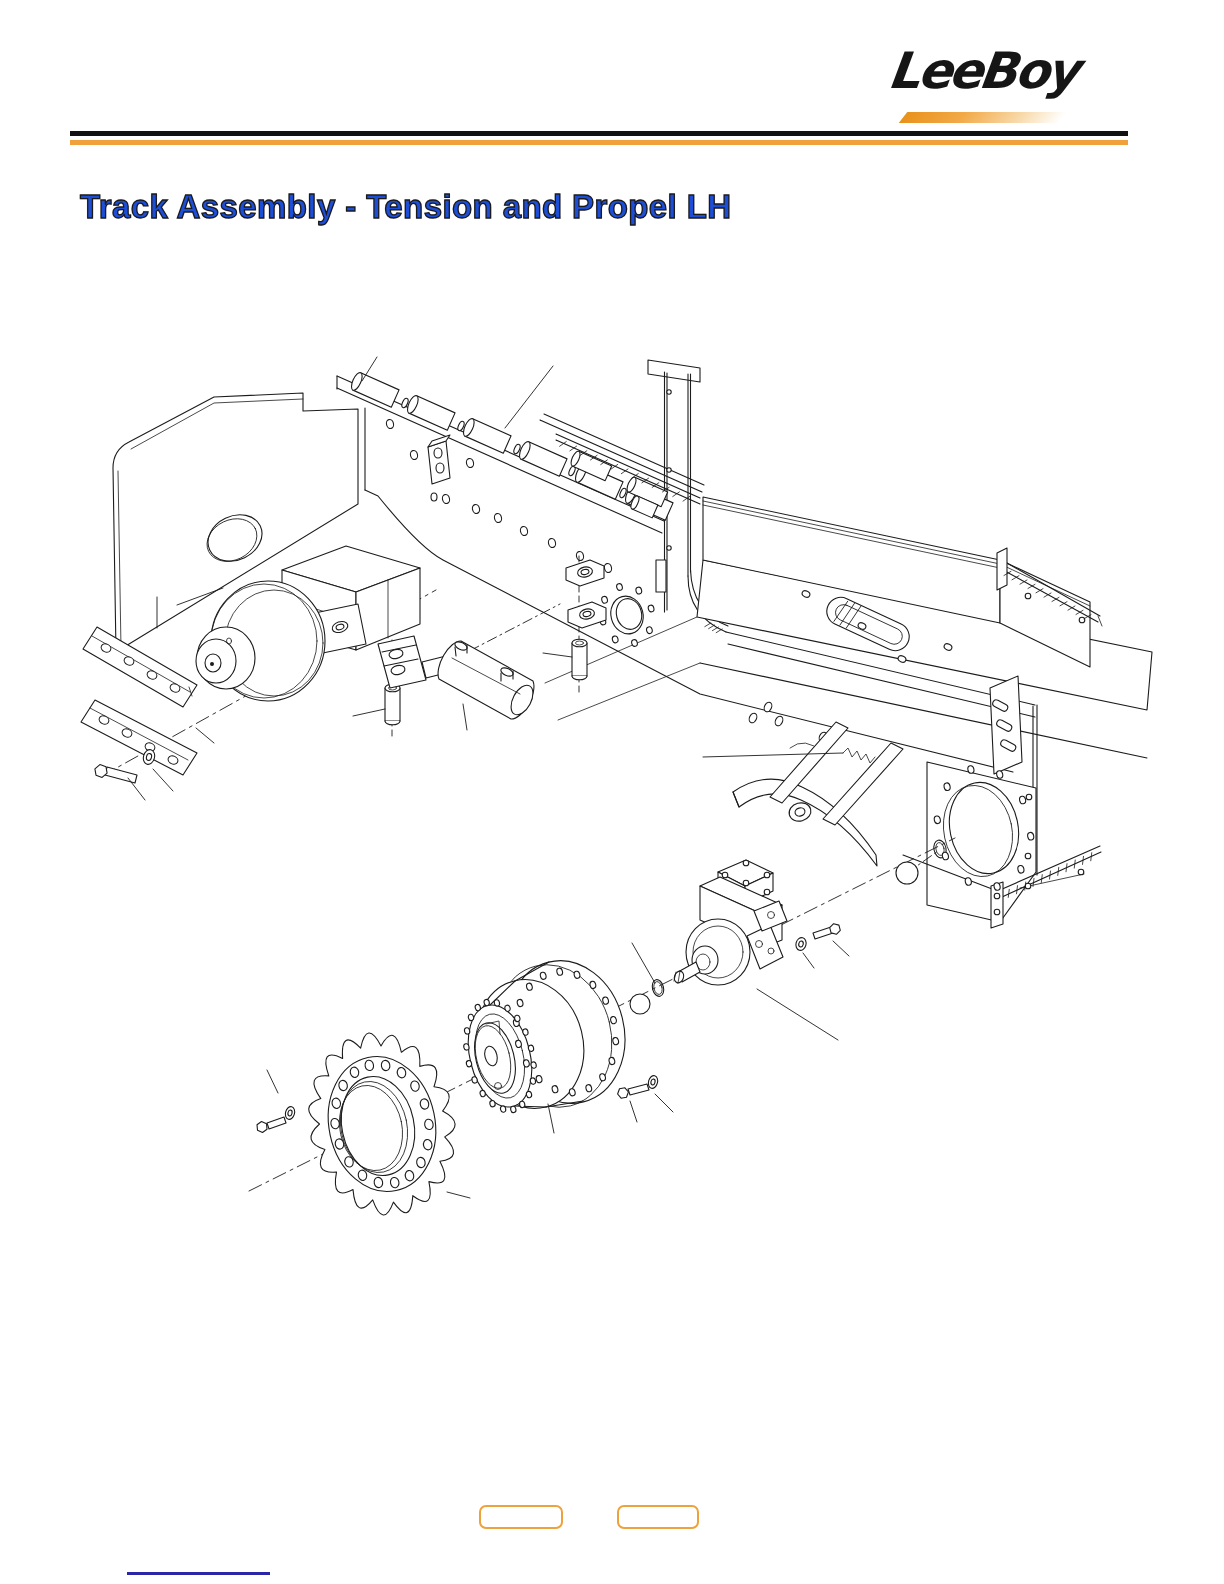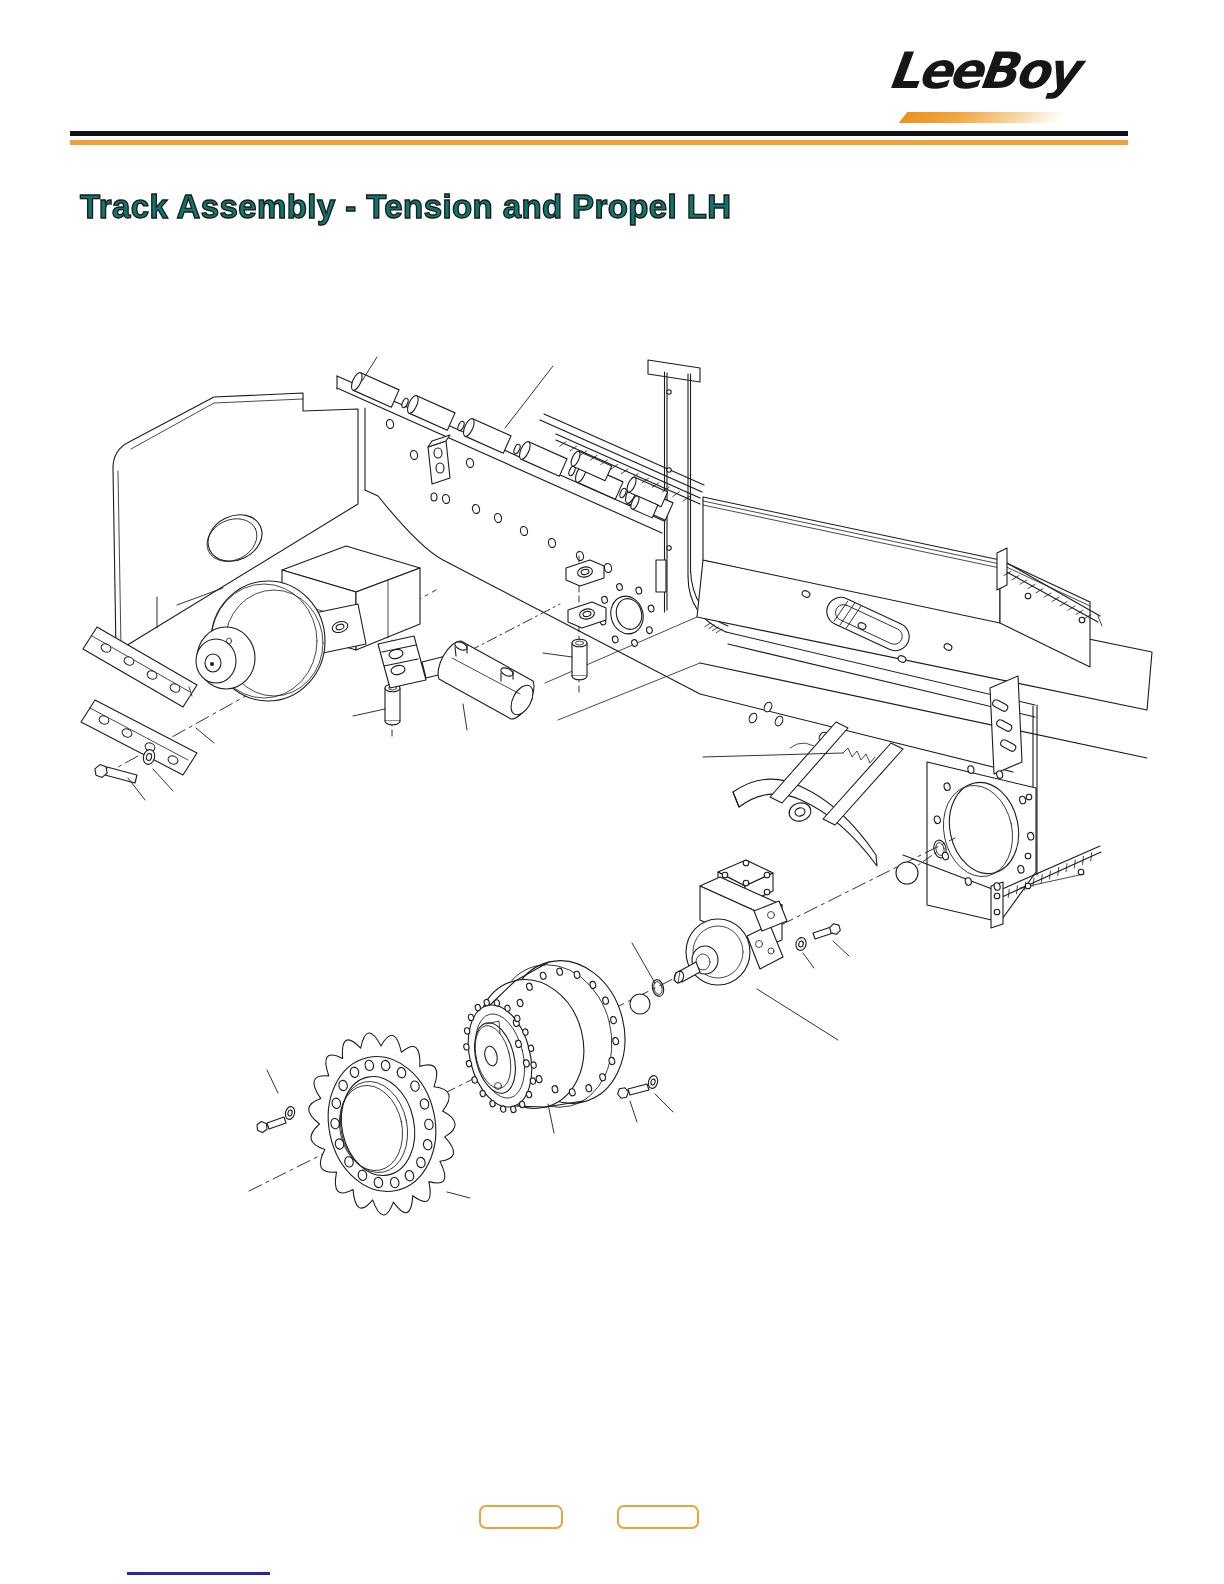--- a/index.html
+++ b/index.html
@@ -7,21 +7,21 @@
         font-family:"Liberation Sans",sans-serif;margin:0 auto;}
   
   .logo{position:absolute;left:893px;top:44px;width:210px;height:76px;}
   .logo-text{display:inline-block;font-family:"DejaVu Sans",sans-serif;font-weight:bold;font-style:italic;
              font-size:50px;letter-spacing:-3px;color:#161616;transform:skewX(-10deg);line-height:1.1;}
   .logo-swoosh{position:absolute;left:903px;top:112px;width:166px;height:11px;transform:skewX(-38deg);
                background:linear-gradient(90deg,#e8921c 0%,#f2a946 35%,#f8d9a8 70%,rgba(255,255,255,0) 96%);}
   .rule-black{position:absolute;left:70px;top:131px;width:1058px;height:4.5px;background:#111111;}
   .rule-orange{position:absolute;left:70px;top:140px;width:1058px;height:5px;background:#f0a13a;}
   .title{position:absolute;left:80px;top:166px;font-size:33px;font-weight:bold;letter-spacing:.4px;
-         color:#0f766e;-webkit-text-stroke:1.3px #1a1a1a;text-shadow:0 0 1px #1a1a1a;}
+         color:#1d4ed8;-webkit-text-stroke:1.3px #1a1a1a;text-shadow:0 0 1px #1a1a1a;}
   
   svg{position:absolute;left:0;top:0;}
   svg *{stroke:#1c1c1c;stroke-width:1.1;fill:none;stroke-linecap:round;stroke-linejoin:round;}
   svg .w{fill:#ffffff;}
   svg .ink{fill:#1c1c1c;stroke:none;}
   svg .dd{stroke-dasharray:14 5 3 5;stroke-width:.9;}
   svg .dd2{stroke-dasharray:10 4 2 4;stroke-width:.9;}
   svg .dsh{stroke-dasharray:6 4;stroke-width:.9;}
   svg .ldr{stroke-width:.9;}
   svg .thin{stroke-width:.8;}

